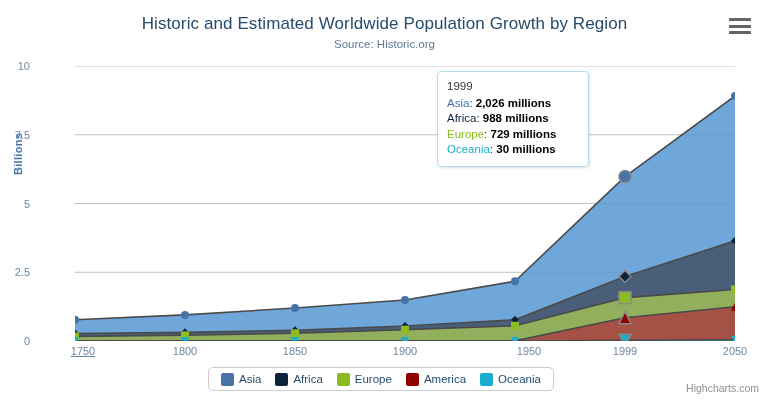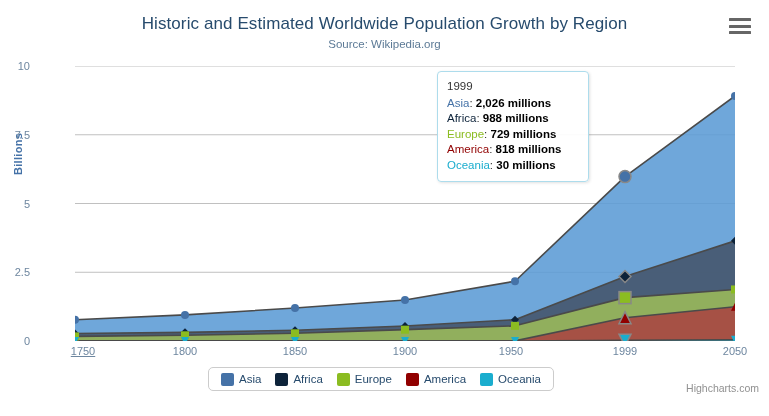--- a/index.html
+++ b/index.html
@@ -167,21 +167,21 @@
     color: #909090;
     cursor: pointer;
   }
 </style>
 </head>
 <body>
 
 <div id="chart-root">
 
   <div class="chart-title">Historic and Estimated Worldwide Population Growth by Region</div>
-  <div class="chart-subtitle">Source: Wikipedia.org</div>
+  <div class="chart-subtitle">Source: Historic.org</div>
 
   <div class="context-button">
     <span class="bar"></span>
     <span class="bar"></span>
     <span class="bar"></span>
   </div>
 
   <div class="y-axis-title">Billions</div>
 
   <div id="y-labels">
@@ -189,21 +189,21 @@
       <div class="y-label" style="top: 272.25px;">2.5</div>
       <div class="y-label" style="top: 203.5px;">5</div>
       <div class="y-label" style="top: 134.75px;">7.5</div>
       <div class="y-label" style="top: 66px;">10</div>
     </div>
   <div id="x-labels">
       <div class="x-label" style="left: 83px; text-decoration: underline;">1750</div>
       <div class="x-label" style="left: 185px;">1800</div>
       <div class="x-label" style="left: 295px;">1850</div>
       <div class="x-label" style="left: 405px;">1900</div>
-      <div class="x-label" style="left: 511px;">1950</div>
+      <div class="x-label" style="left: 529px;">1950</div>
       <div class="x-label" style="left: 625px;">1999</div>
       <div class="x-label" style="left: 735px;">2050</div>
     </div>
 
   <div class="plot-area">
     <svg class="plot-svg" id="plot-svg" width="660" height="275" viewBox="0 0 660 275">
         <line x1="0" y1="275" x2="660" y2="275" stroke="#C0D0E0" stroke-width="1"></line>
         <line x1="0" y1="206.25" x2="660" y2="206.25" stroke="#C0C0C0" stroke-width="1"></line>
         <line x1="0" y1="137.5" x2="660" y2="137.5" stroke="#C0C0C0" stroke-width="1"></line>
         <line x1="0" y1="68.75" x2="660" y2="68.75" stroke="#C0C0C0" stroke-width="1"></line>
@@ -255,21 +255,20 @@
         <polygon points="660,277.735 664,269.735 656,269.735" fill="#1AADCE"></polygon>
       </svg>
   </div>
 
   <div class="tooltip-box">
     <div class="tooltip-header">1999</div>
     <div id="tooltip-rows">
         <div class="tooltip-row"><span class="tt-name" style="color: rgb(69, 114, 167);">Asia</span><span>: </span><span class="tt-value">2,026 millions</span></div>
         <div class="tooltip-row"><span class="tt-name" style="color: rgb(13, 35, 58);">Africa</span><span>: </span><span class="tt-value">988 millions</span></div>
         <div class="tooltip-row"><span class="tt-name" style="color: rgb(139, 188, 33);">Europe</span><span>: </span><span class="tt-value">729 millions</span></div>
-        <div class="tooltip-row"><span class="tt-name" style="color: rgb(145, 0, 0);">America</span><span>: </span><span class="tt-value">818 millions</span></div>
         <div class="tooltip-row"><span class="tt-name" style="color: rgb(26, 173, 206);">Oceania</span><span>: </span><span class="tt-value">30 millions</span></div>
       </div>
   </div>
 
   <div class="legend-box" id="legend-box">
       <div class="legend-item">
         <span class="legend-swatch" style="background: rgb(69, 114, 167);"></span>
         <span>Asia</span>
       </div>
       <div class="legend-item">

